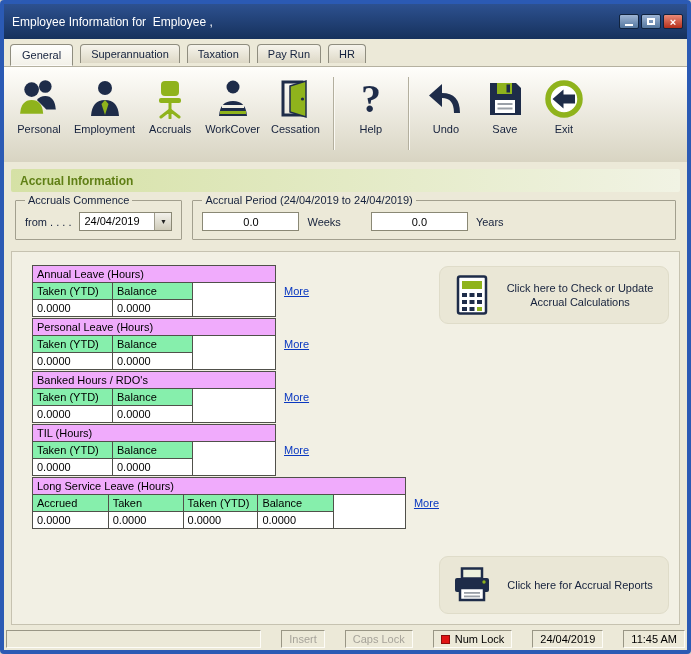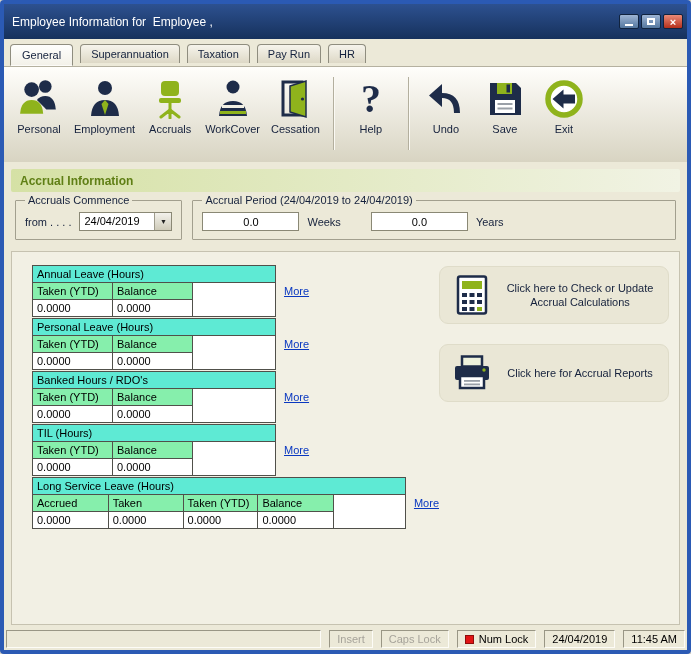--- a/index.html
+++ b/index.html
@@ -59,45 +59,45 @@
   .combo-btn { width:17px; border-left:1px solid #9e9b8c; background:linear-gradient(#f3f2ec,#cfcbb9);
                display:flex; align-items:center; justify-content:center; font-size:7px; color:#222; }
   .num-field { width:97px; height:19px; border:1px solid #8a8875; background:#fff; font-size:11px;
                text-align:center; font-family:"Liberation Sans",sans-serif; color:#000; }
   .unit { font-size:11px; color:#15213c; }
   .unit-gap { width:14px; }
 
   .main-panel { flex:1; min-height:0; border:1px solid #c6c2b0; background:#f2f0e4;
                 padding:13px 10px 10px 20px; display:flex; }
   .tables-col { flex:1; }
-  .buttons-col { width:230px; flex:none; display:flex; flex-direction:column; gap:20px; padding-top:1px; }
+  .buttons-col { width:230px; flex:none; display:flex; flex-direction:column; gap:20px; padding-top:1px;justify-content:space-between; }
 
   
   .lt-wrap { display:flex; align-items:center; gap:8px; margin-bottom:1px; }
   table.leave { border-collapse:collapse; }
   table.leave td { border:1px solid #50504a; font-size:11px; height:17px; padding:0 4px; color:#000; }
-  td.lt-title { background:#5eead4; }
+  td.lt-title { background:#f0abfc; }
   td.lt-h { background:#86efac; width:80px; }
   td.lt-v { background:#fff; width:80px; }
   td.lt-empty { background:#fff; width:83px; }
   td.lt-empty.wide { width:82px; }
   .val-dim { color:#9b9b9b; }
   a.more { font-size:11px; color:#0a38c0; text-decoration:underline; cursor:pointer; }
 
   
   .side-btn { background:#eae7d6; border:1px solid #dfdcc9; border-radius:9px;
               display:flex; align-items:center; gap:8px; padding:8px 10px; min-height:58px; cursor:pointer; }
   .side-btn .sb-label { flex:1; text-align:center; font-size:11px; color:#15213c; line-height:1.3; }
   .side-btn.disabled { cursor:default; }
   .side-btn.disabled .sb-label { color:#a5a4a0; }
   .sb-icon { flex:none; width:44px; display:flex; justify-content:center; }
   .sb-icon svg { display:block; }
 
   
-  .statusbar { flex:none; height:21px; display:flex; gap:8px; padding:1px 2px 2px; align-items:stretch; }
+  .statusbar { flex:none; height:21px; display:flex; gap:20px; padding:1px 2px 2px; align-items:stretch; }
   .seg { border:1px solid; border-color:#999685 #fdfcf7 #fdfcf7 #999685; background:#ece9d8;
          font-size:11px; color:#000; display:flex; align-items:center; justify-content:center; padding:0 7px; }
   .seg.filler { flex:1; }
   .seg.dim { color:#a6a39a; }
   .led { width:9px; height:9px; background:#e01414; border:1px solid #8d0b0b; margin-right:5px; }
 </style>
 </head>
 <body>
 
 <div class="window">

